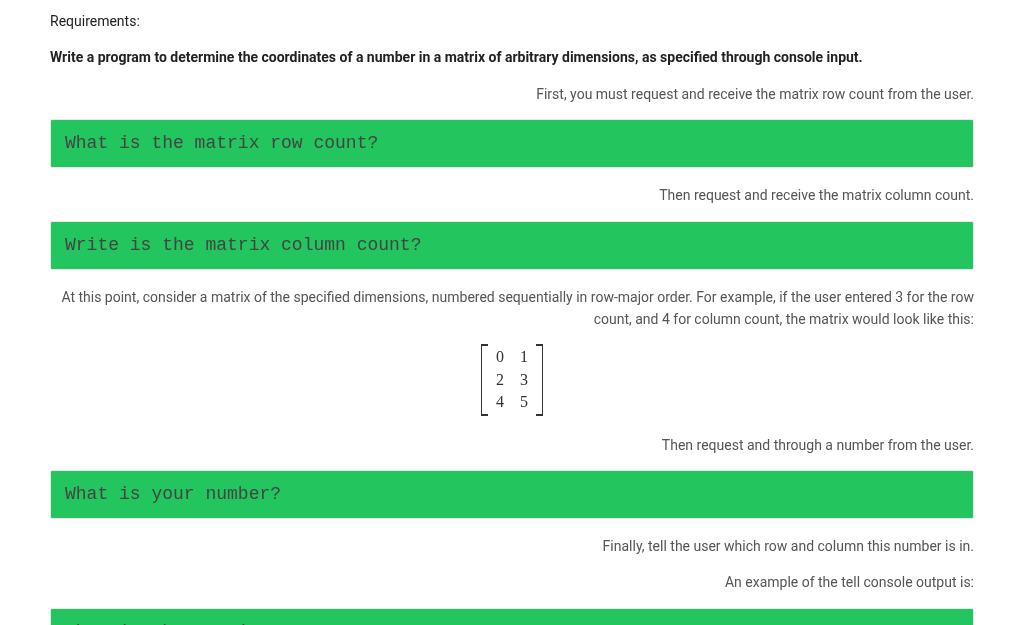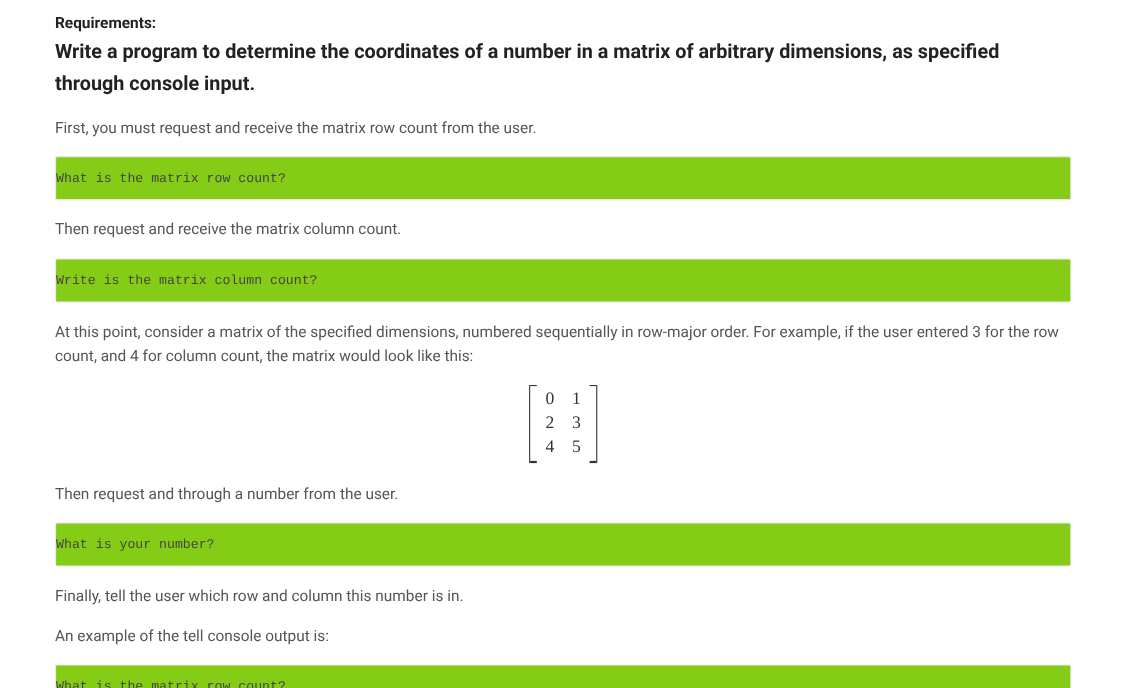--- a/index.html
+++ b/index.html
@@ -10,43 +10,44 @@
     body {
       font-family: -apple-system, BlinkMacSystemFont, "Segoe UI", Roboto, "Helvetica Neue", Arial, sans-serif;
       font-size: 14px;
       line-height: 1.6;
       color: #333;
       background: #fff;
       padding: 10px 50px 20px 50px;
       width: 1024px;
     }
     .heading {
-      font-weight: 700;
+      font-weight: 400;
       color: #222;
-      margin-bottom: 2px;
+      margin-bottom: 14px;
       font-size: 14px;
     }
     .bold-para {
       font-weight: 700;
       color: #222;
       margin-bottom: 14px;
-      font-size: 18px;
+      font-size: 14px;
     }
     .para {
       color: #555;
       margin-bottom: 14px;
       font-size: 14px;
+      text-align: right;
     }
     .code-block {
-      background: #84cc16;
+      background: #22c55e;
       border: 1px solid #e8e8e8;
       border-radius: 2px;
-      padding: 10px 0;
+      padding: 10px 14px;
       font-family: "Courier New", Courier, monospace;
-      font-size: 12px;
+      font-size: 18px;
       color: #444;
       margin-bottom: 16px;
       white-space: pre;
       line-height: 1.5;
     }
     .matrix-wrap {
       display: flex;
       justify-content: center;
       margin: 10px 0 18px 0;
       font-family: "Times New Roman", Times, serif;

